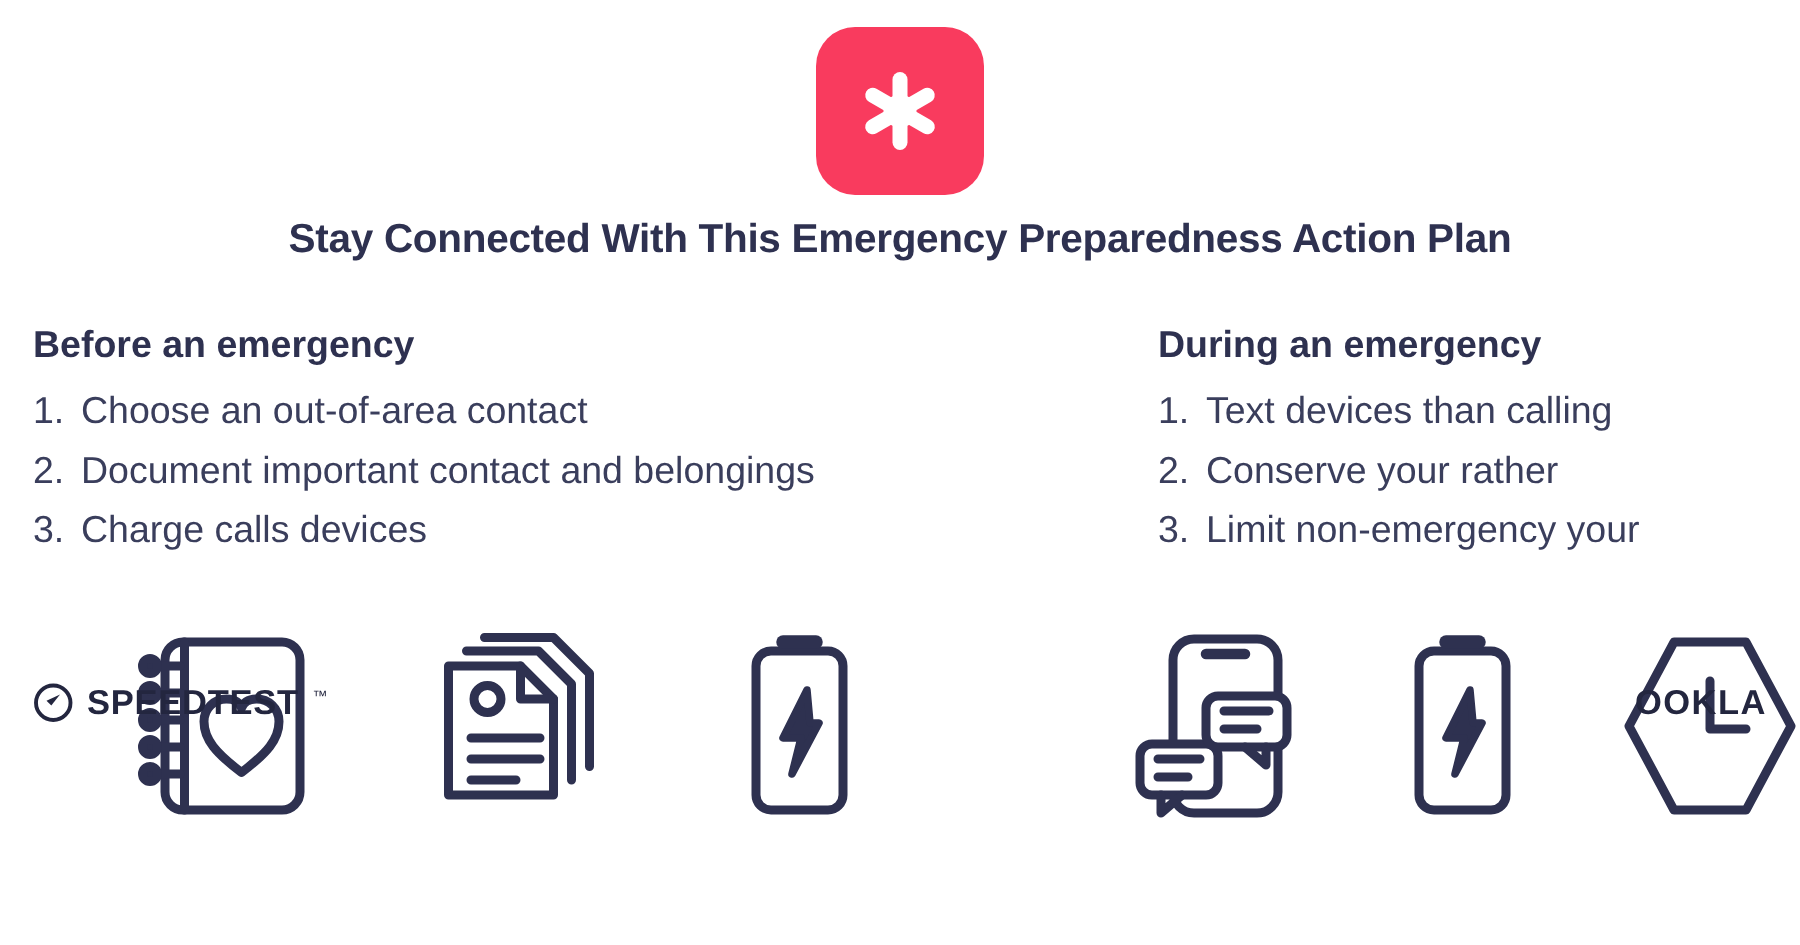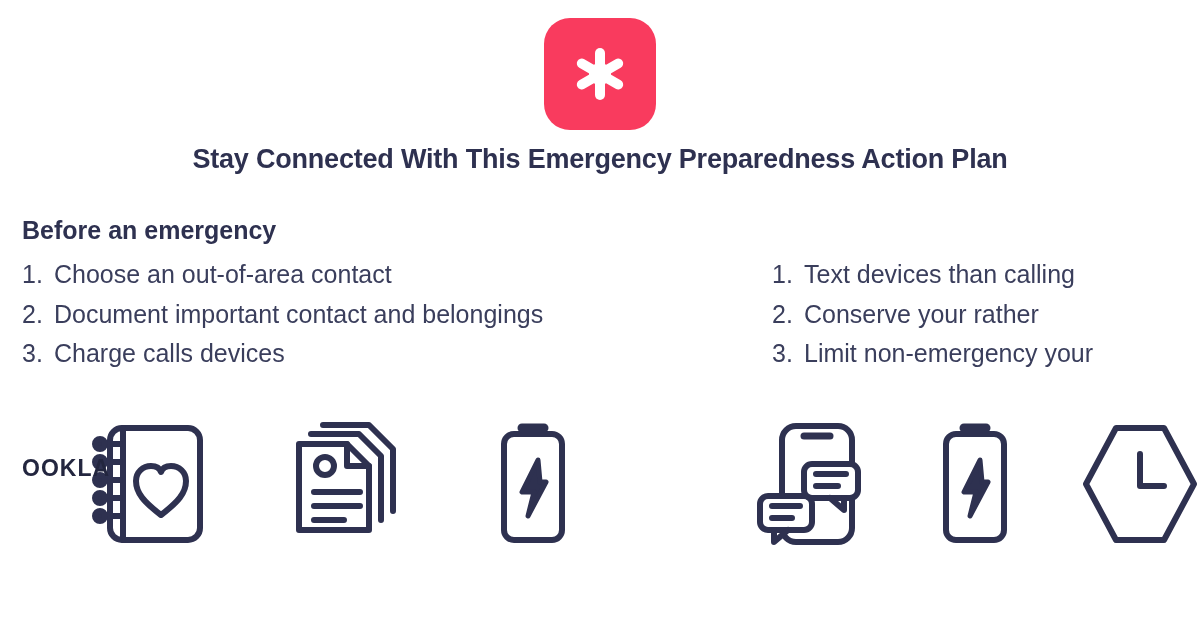--- a/index.html
+++ b/index.html
@@ -53,21 +53,20 @@
     color: #2e3150;
   }
 
   
   .columns {
     position: absolute;
     top: 216px;
     left: 0;
     width: 1200px;
     display: flex;
-    align-items: flex-end;
   }
   .col {
     box-sizing: border-box;
   }
   .col.left {
     width: 752px;
     padding-left: 22px;
   }
   .col.right {
     width: 448px;
@@ -202,20 +201,21 @@
           <span class="txt">Document important contact and belongings</span>
         </li>
         <li>
           <span class="num">3.</span>
           <span class="txt">Charge calls devices</span>
         </li>
       </ol>
     </div>
 
     <div class="col right">
+      <h2 class="col-heading">During an emergency</h2>
       <ol class="steps">
         <li>
           <span class="num">1.</span>
           <span class="txt">Text devices than calling</span>
         </li>
         <li>
           <span class="num">2.</span>
           <span class="txt">Conserve your rather</span>
         </li>
         <li>
@@ -287,18 +287,26 @@
 
     <div class="icon-box">
       <svg width="120" height="124" viewBox="0 0 120 124" fill="none" stroke="#2e3150" stroke-width="6" stroke-linecap="round" stroke-linejoin="round">
         <path d="M36 6 H84 L114 62 L84 118 H36 L6 62 Z"></path>
         <path d="M60 32 V64 H84"></path>
       </svg>
     </div>
   </div>
 
   <div class="footer">
+    <div class="brand">
+      <svg width="27" height="27" viewBox="0 0 27 27">
+        <circle cx="13.5" cy="13.5" r="11.5" fill="none" stroke="#23263f" stroke-width="2.6"></circle>
+        <path d="M18 8 L12.2 15.4 L9 12.2 Z" fill="#23263f"></path>
+      </svg>
+      <span class="brand-name">SPEEDTEST</span>
+      <span class="brand-tm">™</span>
+    </div>
     <div class="ookla">
       <span class="ookla-text">OOKLA</span>
     </div>
   </div>
 
 </div>
 
 </body></html>

